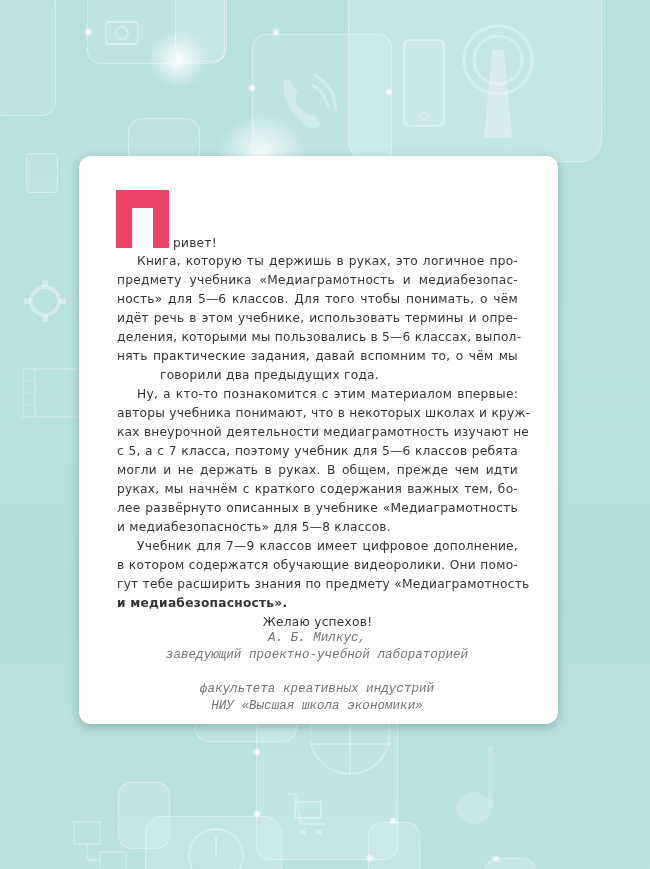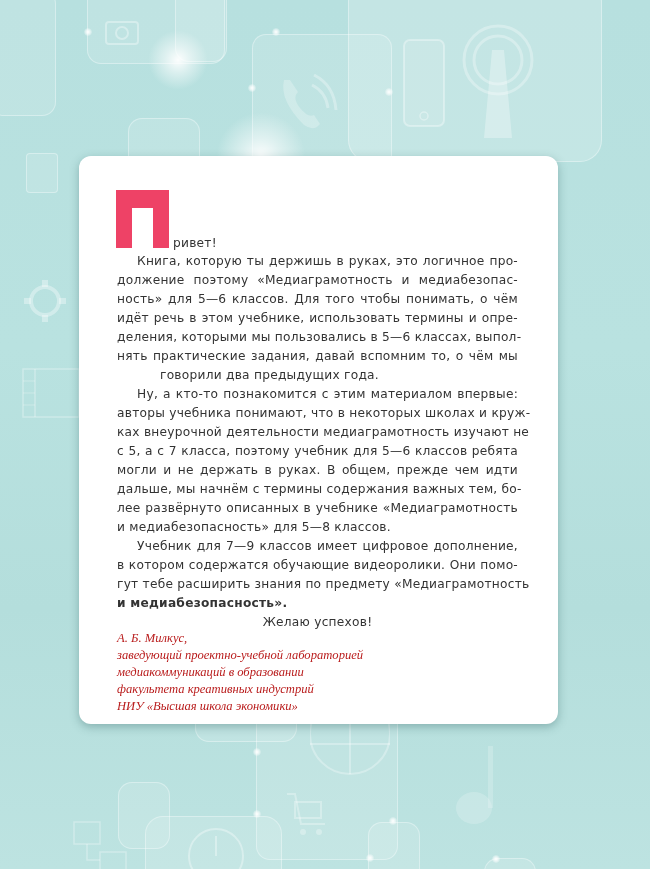--- a/index.html
+++ b/index.html
@@ -89,25 +89,25 @@
     width: 381px;
   }
   .line.center {
     text-align: right;
     text-align-last: center;
   }
   .sig {
     position: absolute;
     right: 41px;
     width: 400px;
-    font-family: Liberation Serif, serif;
+    font-family: Liberation Mono, monospace;
     font-style: italic;
-    color: #b91c1c;
+    color: #737373;
     font-size: 12.6px;
-    text-align: left;
+    text-align: center;
     white-space: nowrap;
     line-height: 17px;
     height: 17px;
   }
 </style>
 </head>
 <body>
 
 <div class="bg">
 
@@ -205,42 +205,41 @@
 
   <div class="dropcap">
     <div class="dropcap-gap"></div>
   </div>
 
   <div class="text" style="top:0;">
 
     <div class="line last" style="top:78px;left:56px;width:100px;">ривет!</div>
 
     <div class="line indent" style="top:96px;">Книга, которую ты держишь в руках, это логичное про-</div>
-    <div class="line" style="top:115px;">должение поэтому «Медиаграмотность и медиабезопас-</div>
+    <div class="line" style="top:115px;">предмету учебника «Медиаграмотность и медиабезопас-</div>
     <div class="line" style="top:134px;">ность» для 5—6 классов. Для того чтобы понимать, о чём</div>
     <div class="line" style="top:153px;">идёт речь в этом учебнике, использовать термины и опре-</div>
     <div class="line" style="top:172px;">деления, которыми мы пользовались в 5—6 классах, выпол-</div>
     <div class="line" style="top:191px;">нять практические задания, давай вспомним то, о чём мы</div>
     <div class="line last" style="top:210px;margin-left:43px;">говорили два предыдущих года.</div>
 
     <div class="line indent" style="top:229px;">Ну, а кто-то познакомится с этим материалом впервые:</div>
     <div class="line" style="top:248px;">авторы учебника понимают, что в некоторых школах и круж-</div>
     <div class="line" style="top:267px;">ках внеурочной деятельности медиаграмотность изучают не</div>
     <div class="line" style="top:286px;">с 5, а с 7 класса, поэтому учебник для 5—6 классов ребята</div>
     <div class="line" style="top:305px;">могли и не держать в руках. В общем, прежде чем идти</div>
-    <div class="line" style="top:324px;">дальше, мы начнём с термины содержания важных тем, бо-</div>
+    <div class="line" style="top:324px;">руках, мы начнём с краткого содержания важных тем, бо-</div>
     <div class="line" style="top:343px;">лее развёрнуто описанных в учебнике «Медиаграмотность</div>
     <div class="line last" style="top:362px;">и медиабезопасность» для 5—8 классов.</div>
 
     <div class="line indent" style="top:381px;">Учебник для 7—9 классов имеет цифровое дополнение,</div>
     <div class="line" style="top:400px;">в котором содержатся обучающие видеоролики. Они помо-</div>
     <div class="line" style="top:419px;">гут тебе расширить знания по предмету «Медиаграмотность</div>
     <div class="line last" style="top:438px;font-weight:bold;">и медиабезопасность».</div>
 
     <div class="line center" style="top:457px;">Желаю успехов!</div>
   </div>
 
   <div class="sig" style="top:474px;">А. Б. Милкус,</div>
   <div class="sig" style="top:491px;">заведующий проектно-учебной лабораторией</div>
-  <div class="sig" style="top:508px;">медиакоммуникаций в образовании</div>
   <div class="sig" style="top:525px;">факультета креативных индустрий</div>
   <div class="sig" style="top:542px;">НИУ «Высшая школа экономики»</div>
 </div>
 
 </body></html>

